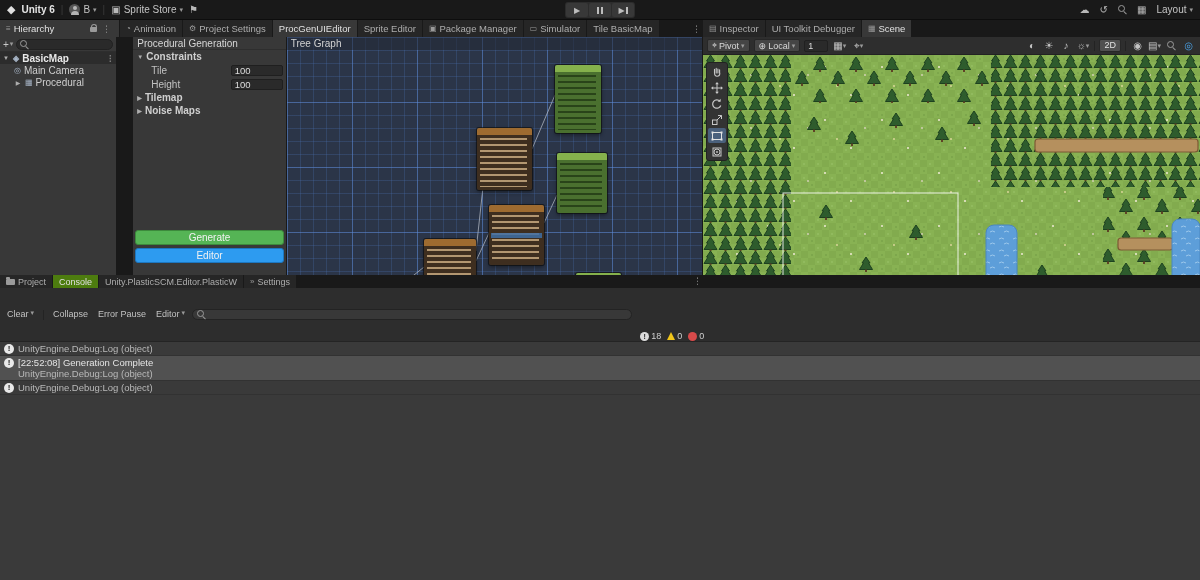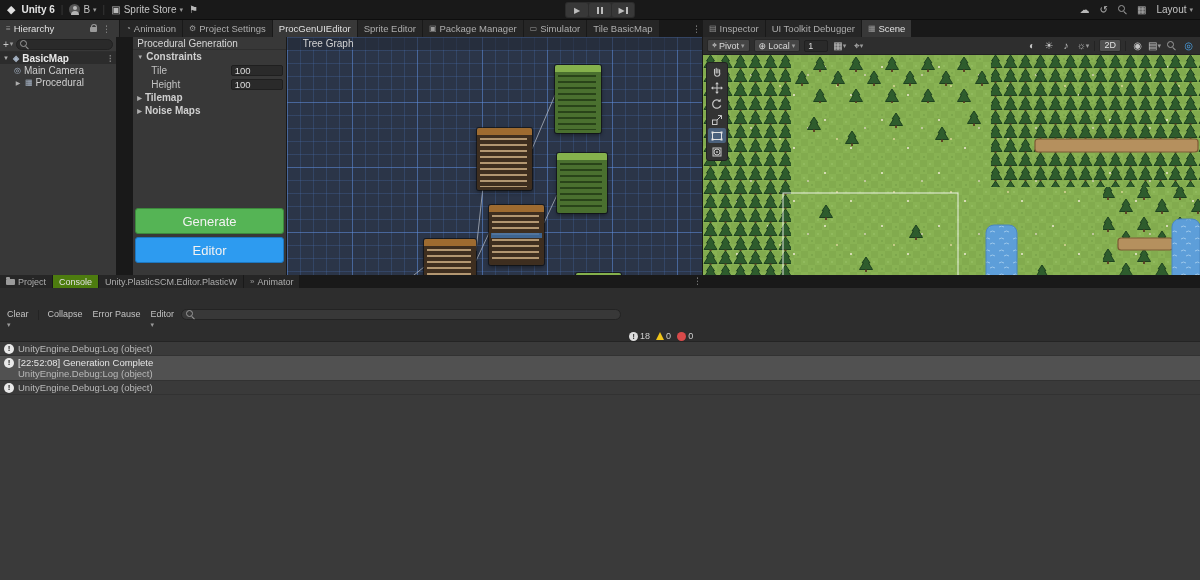--- a/index.html
+++ b/index.html
@@ -58,34 +58,34 @@
 
   
   .procgen{width:157px;background:#383838;border-right:1px solid #191919;display:flex;flex-direction:column;margin-left:16px;}
   .pg-title{height:13px;line-height:13px;padding:0 4px;color:#d6d6d6;border-bottom:1px solid #2e2e2e;}
   .pg-fold{height:13px;display:flex;align-items:center;gap:3px;padding:0 4px;color:#cfcfcf;font-weight:bold;}
   .pg-fold .exp{font-size:6px;color:#adadad;}
   .pg-field{height:14px;display:flex;align-items:center;padding:0 3px 0 18px;gap:4px;}
   .pg-field label{flex:1;color:#c2c2c2;}
   .pgin{width:52px;height:11px;background:#2a2a2a;border:1px solid #1f1f1f;border-radius:2px;color:#dcdcdc;font-size:9.5px;padding:0 3px;}
   .pg-spacer{flex:1;}
-  .bigbtn{height:26px;margin:1px 2px;border-radius:3px;color:#f2f2f2;font-size:13px;text-align:center;line-height:13px;}
+  .bigbtn{height:15px;margin:1px 2px;border-radius:3px;color:#f2f2f2;font-size:10px;text-align:center;line-height:13px;}
   .gen{background:var(--generate_green);border:1px solid #3c8a3c;margin-bottom:2px;}
   .exp-b{background:var(--export_blue);border:1px solid #1d77c0;margin-bottom:12px;}
 
   
   .graph{width:426px;position:relative;border-right:1px solid #191919;overflow:hidden;
     background-color:var(--graph_bg);
     background-image:
       linear-gradient(rgba(96,142,220,.45) 1px,transparent 1px),
       linear-gradient(90deg,rgba(96,142,220,.45) 1px,transparent 1px),
       linear-gradient(rgba(77,118,189,.25) 1px,transparent 1px),
       linear-gradient(90deg,rgba(77,118,189,.25) 1px,transparent 1px);
     background-size:65px 65px,65px 65px,13px 13px,13px 13px;}
-  .graph-title{position:absolute;top:0;left:0;right:0;height:13px;line-height:13px;padding:0 16px;color:#d2d2d2;background:rgba(35,40,52,.55);}
+  .graph-title{position:absolute;top:0;left:0;right:0;height:13px;line-height:13px;padding:0 4px;color:#d2d2d2;background:rgba(35,40,52,.55);}
   .gedges{position:absolute;inset:0;width:100%;height:100%;}
   .gedges line{stroke:#b4bac4;stroke-width:1;opacity:.75;}
   .gnodes{position:absolute;inset:0;}
   .gnode{position:absolute;border-radius:2px;box-shadow:0 0 0 1px rgba(10,10,10,.6),0 2px 4px rgba(0,0,0,.45);overflow:hidden;}
   .gnode .hd{height:7px;}
   .gnode .bd{position:absolute;top:7px;bottom:0;left:0;right:0;}
   .gnode .bd::before{content:"";position:absolute;left:3px;right:5px;top:3px;bottom:3px;opacity:.75;
     background:repeating-linear-gradient(180deg,var(--ln) 0 2px,transparent 2px 6px);}
   .gnode.brown .hd{background:var(--node_brown);}
   .gnode.brown .bd{background:var(--node_brown_body);--ln:#d9b98c;}
@@ -113,21 +113,21 @@
   
   .bottombar{flex:0 0 13px;background:#191919;display:flex;position:relative;}
   .btab{display:flex;align-items:center;gap:3px;padding:0 6px;background:#262626;color:#adadad;border-right:1px solid #191919;font-size:9px;white-space:nowrap;}
   .btab.active{background:#4d7c0f;color:#e0e0e0;}
   .folder{position:relative;width:9px;height:6px;background:#9a9a9a;border-radius:1px;display:inline-block;}
   .folder::before{content:"";position:absolute;left:0;top:-2px;width:4px;height:2px;background:#9a9a9a;border-radius:1px 1px 0 0;}
   .bb-kebab{position:absolute;left:691px;top:1px;}
 
   
   .ctoolbar{flex:0 0 14px;background:#2d2d2d;border-bottom:1px solid #242424;display:flex;align-items:center;gap:4px;padding:0 4px;}
-  .cbtn{display:flex;align-items:flex-start;gap:2px;color:#c2c2c2;font-size:9px;padding:0 3px;height:12px;flex-direction:column;}
+  .cbtn{display:flex;align-items:flex-start;gap:2px;color:#c2c2c2;font-size:9px;padding:0 3px;height:12px;}
   .csearch{flex:1;max-width:440px;height:11px;background:#383838;border:1px solid #232323;border-radius:6px;display:flex;align-items:center;padding:0 4px;gap:3px;}
   .ccounts{display:flex;align-items:center;gap:6px;padding:0 4px;}
   .badge{display:flex;align-items:center;gap:2px;color:#cfcfcf;font-size:9px;margin-top:43px;}
   .iico{width:9px;height:9px;border-radius:50%;background:#dcdcdc;color:#222;font-size:7px;font-weight:bold;text-align:center;line-height:9px;display:inline-block;}
   .wico{width:0;height:0;border-left:4.5px solid transparent;border-right:4.5px solid transparent;border-bottom:8px solid var(--warning_yellow);display:inline-block;}
   .eico{width:9px;height:9px;border-radius:50%;background:var(--error_red);display:inline-block;}
   .flexfill{flex:1;}
   .crows{flex:1;background:#3a3a3a;overflow:hidden;display:flex;flex-direction:column;}
   .crow{display:flex;align-items:flex-start;gap:4px;padding:1px 4px;background:#3a3a3a;border-bottom:1px solid #323232;}
   .crow:nth-child(even){background:#404040;}
@@ -526,21 +526,21 @@
         <span>Project</span>
       </div>
     <div class="btab active">
         <span>Console</span>
       </div>
     <div class="btab">
         <span>Unity.PlasticSCM.Editor.PlasticW</span>
       </div>
     <div class="bt btab">
         <span class="ticon">»</span>
-        <span>Animator</span>
+        <span>Settings</span>
       </div>
     <span class="kebab bb-kebab">⋮</span>
   </div>
 
   <div class="ctoolbar">
     <button class="cbtn">
         <span>Clear</span>
         <span class="caret">▾</span>
       </button>
     <span class="vsep"></span>

